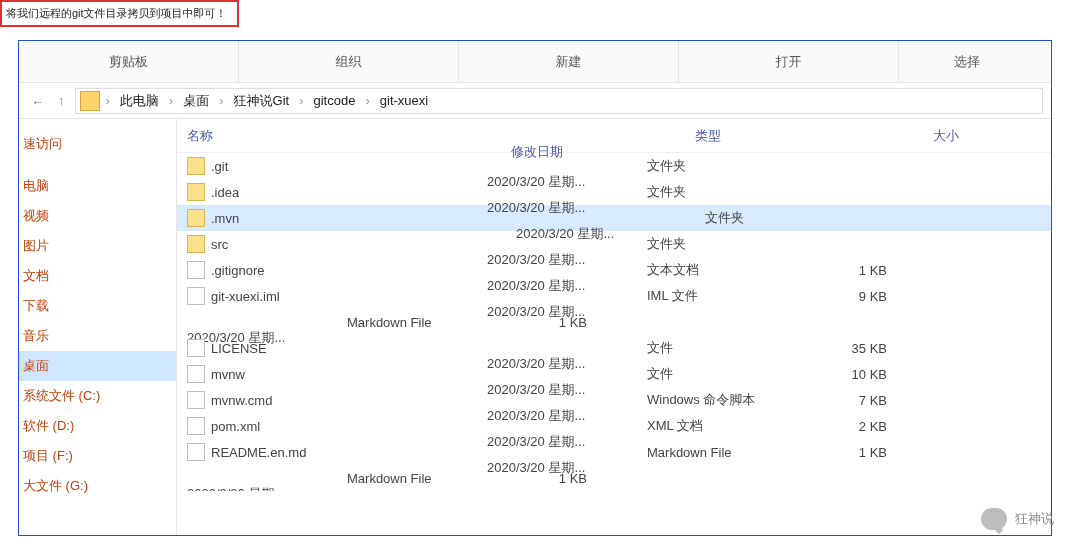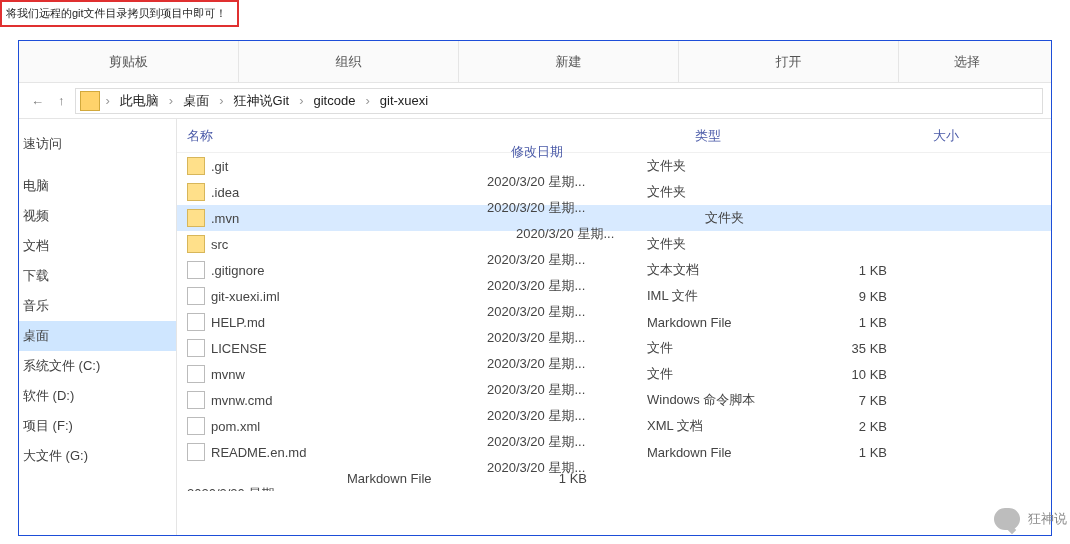--- a/index.html
+++ b/index.html
@@ -39,42 +39,42 @@
   .addr { display:flex; align-items:center; gap:0; height:26px; border:1px solid #ddd; background:#fff; flex:1; }
   .addr .foldicon { width:20px; height:20px; margin:0 4px; background:#ffd36b; border:1px solid #d2a93c; }
   .crumb { padding: 14px 8px; color:#222; white-space:nowrap; }
   .sep { color:#999; padding:0 2px;}
 
   .mainrow { flex:1; display:flex; min-height:0; }
   .nav {
     width: 158px; border-right:1px solid #e5e5e5; padding:10px 0 0 0;
     overflow:hidden;
   }
-  .nav-item { padding: 6px 6px 6px 4px; color:#404040; white-space:nowrap; }
+  .nav-item { padding: 6px 6px 6px 4px; color:#c2410c; white-space:nowrap; }
   .nav-item.selected { background:#cfe6ff; }
 
   .filepane { flex:1; display:flex; flex-direction:column; overflow:hidden; }
   .cols { display:flex; align-items:center; height:34px; border-bottom:1px solid #f0f0f0; color:#4a5aa8;gap:24px; }
   .col { padding:0 10px; }
   .c-name { flex:0 0 300px; }
   .c-date { flex:0 0 160px;margin-top:32px; }
   .c-type { flex:0 0 150px; }
   .c-size { flex:0 0 110px; text-align:right; }
 
   .rows { overflow:auto; }
   .row { display:flex; align-items:center; height:26px; color:#444; }
   .row.selected { background:#d8eaff;gap:29px; }
   .row .cell { padding: 0 10px; white-space:nowrap; overflow:hidden; text-overflow:ellipsis; }
   .ico { width:18px; height:18px; margin-right:6px; display:inline-block; vertical-align:middle; }
   .ico.folder { background:#ffe08a; border:1px solid #d7b65a; }
   .ico.file   { background:#fff; border:1px solid #bbb; }
   .namecell { display:flex; align-items:center; padding-left:16px; }
 
   .watermark {
-    position:absolute; right:3px; bottom:14px; display:flex; align-items:center; gap:8px;
+    position:absolute; right:16px; bottom:14px; display:flex; align-items:center; gap:8px;
     color:#8a8a8a; font-size:17px;
   }
   .watermark .bubble {
     width:26px; height:22px; border-radius:11px / 11px; background:#bdbdbd; position:relative;
   }
   .watermark .bubble::after{
     content:""; position:absolute; width:6px; height:6px; background:#bdbdbd; transform:rotate(45deg);
     bottom:-3px; right:5px;
   }
 </style>
@@ -110,20 +110,21 @@
       <span class="crumb">git-xuexi</span>
     </div>
   </div>
 
   <div class="mainrow">
     <div class="nav" id="nav">
         <div class="nav-item">速访问</div>
         <div class="nav-item"></div>
         <div class="nav-item">电脑</div>
         <div class="nav-item">视频</div>
+        <div class="nav-item">图片</div>
         <div class="nav-item">文档</div>
         <div class="nav-item">下载</div>
         <div class="nav-item">音乐</div>
         <div class="nav-item selected">桌面</div>
         <div class="nav-item">系统文件 (C:)</div>
         <div class="nav-item">软件 (D:)</div>
         <div class="nav-item">项目 (F:)</div>
         <div class="nav-item">大文件 (G:)</div>
       </div>
 
@@ -183,24 +184,20 @@
           <div class="row">
             <div class="cell c-name namecell">
               <span class="ico file"></span>
               <span>git-xuexi.iml</span>
             </div>
             <div class="cell c-date">2020/3/20 星期...</div>
             <div class="cell c-type">IML 文件</div>
             <div class="cell c-size">9 KB</div>
           </div>
           <div class="row">
-            <div class="cell c-name namecell">
-              <span class="ico file"></span>
-              <span>HELP.md</span>
-            </div>
             <div class="cell c-date">2020/3/20 星期...</div>
             <div class="cell c-type">Markdown File</div>
             <div class="cell c-size">1 KB</div>
           </div>
           <div class="row">
             <div class="cell c-name namecell">
               <span class="ico file"></span>
               <span>LICENSE</span>
             </div>
             <div class="cell c-date">2020/3/20 星期...</div>

